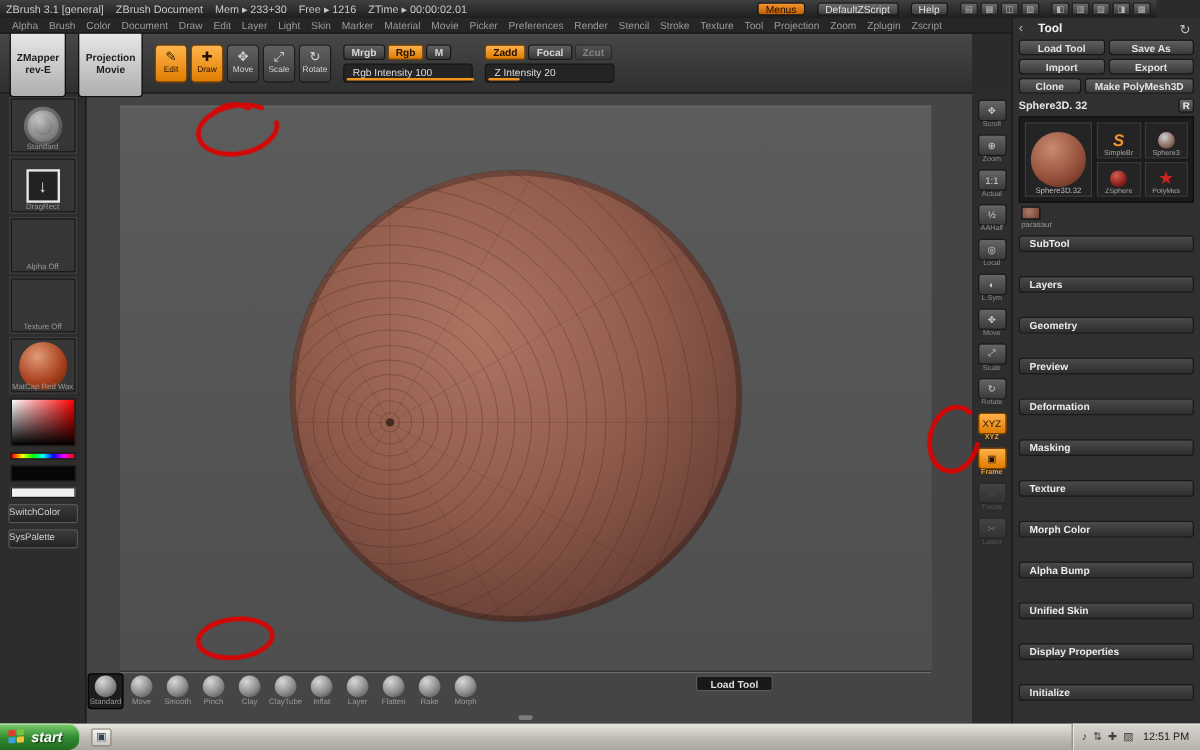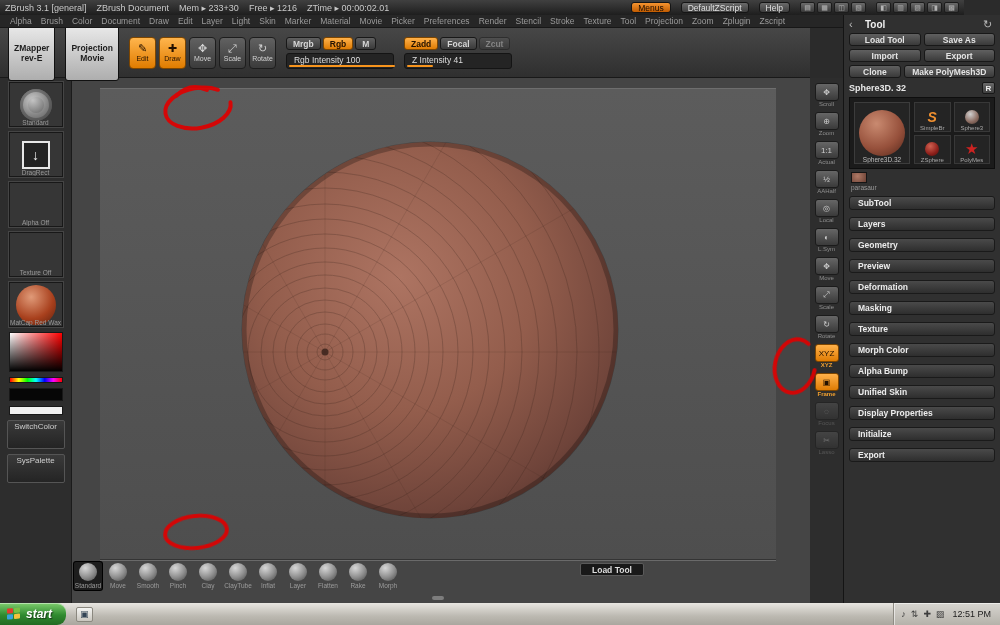--- a/index.html
+++ b/index.html
@@ -63,22 +63,22 @@
   .matcap{width:40px;height:40px;border-radius:50%;
     background:radial-gradient(circle at 38% 30%, #e09a78, #a8401d 58%, #5a1f0c 100%)}
   .picker{width:54px;height:40px;border:1px solid #181818;
     background:linear-gradient(to bottom, rgba(0,0,0,0), #000 100%),
                linear-gradient(to right, #fff, #f00)}
   .rainbow{width:54px;height:6px;border:1px solid #181818;
     background:linear-gradient(to right,#f00,#ff0,#0f0,#0ff,#00f,#f0f,#f00)}
   .swatch{width:54px;border:1px solid #181818}
   .swatch.black{height:13px;background:#060606}
   .swatch.white{height:9px;background:#f1f1f1}
-  .lp-btn{width:58px;height:29px;line-height:11px;background:linear-gradient(#3a3a3a,#242424);
-    border:1px solid #555;border-radius:2px;color:#cfcfcf;font-size:8px;text-align:center}
+  .lp-btn{width:58px;height:16px;line-height:11px;background:linear-gradient(#3a3a3a,#242424);
+    border:1px solid #555;border-radius:2px;color:#cfcfcf;font-size:8px;text-align:left}
 
   
   .canvas{position:absolute;left:72px;top:78px;width:738px;height:525px;background:#454545;z-index:5}
   .doc{position:absolute;left:28px;top:10px;width:676px;height:472px;
     background:linear-gradient(#5c5c5c,#4e4e4e);border-top:1px solid #6e6e6e;
     border-bottom:1px solid #343434;box-shadow:0 1px 0 #6a6a6a}
   .sphere-svg{position:absolute;left:0;top:0}
   .hscroll{position:absolute;left:360px;top:518px;width:12px;height:4px;background:#7d7d7d;border-radius:2px}
 
   
@@ -134,21 +134,21 @@
     white-space:nowrap;overflow:hidden}
   .glyph-s{color:#f09030;font-size:14px;font-weight:bold;font-style:italic}
   .mini-ball{width:14px;height:14px;border-radius:50%;
     background:radial-gradient(circle at 38% 30%, #cfcfcf, #8a6a5f 60%, #4a3a34 100%)}
   .mini-ball.red{background:radial-gradient(circle at 38% 30%, #d06050, #8d1f1a 60%, #43100d 100%)}
   .glyph-star{color:#cc2321;font-size:15px;line-height:14px}
   .recent-row{display:flex;flex-direction:column;align-items:flex-start;gap:1px;margin:3px 0 5px 2px}
   .recent-thumb{width:16px;height:11px;background:radial-gradient(circle at 40% 35%, #b07a66, #6a4034);
     border:1px solid #151515}
   .recent-cap{font-size:6.5px;color:#9a9a9a}
-  .section-bar{height:14px;line-height:13px;margin-bottom:7px;padding-left:8px;border-radius:3px;
+  .section-bar{height:14px;line-height:13px;margin-bottom:20px;padding-left:8px;border-radius:3px;
     border:1px solid #1a1a1a;background:linear-gradient(#4a4a4a,#2e2e2e);color:#ececec;
     font-size:8.5px;font-weight:bold}
 
   
   .marks{position:absolute;left:0;top:0;z-index:55;pointer-events:none}
 
   
   .taskbar{position:absolute;left:0;top:603px;width:1000px;height:22px;z-index:60;
     background:linear-gradient(#e8e6e1,#bcb9b1 60%,#aaa79f);display:flex;align-items:center}
   .start-btn{height:22px;border-radius:0 9px 9px 0;padding:0 14px 0 7px;display:flex;align-items:center;gap:5px;
@@ -278,21 +278,21 @@
     </div>
 
     <div class="tgl-col">
       <div class="tgl-row">
 
       <span class="tgl on">Zadd</span>
           <span class="tgl">Focal</span>
           <span class="tgl dim">Zcut</span>
         </div>
       <div class="slider">
-        <span>Z Intensity 41</span>
+        <span>Z Intensity 20</span>
         <i class="fill" style="width: 25%;"></i>
       </div>
     </div>
 
   </div>
 
   <div class="left-panel">
     <div class="thumb">
       <span class="swirl"></span>
       <span class="cap">Standard</span>

